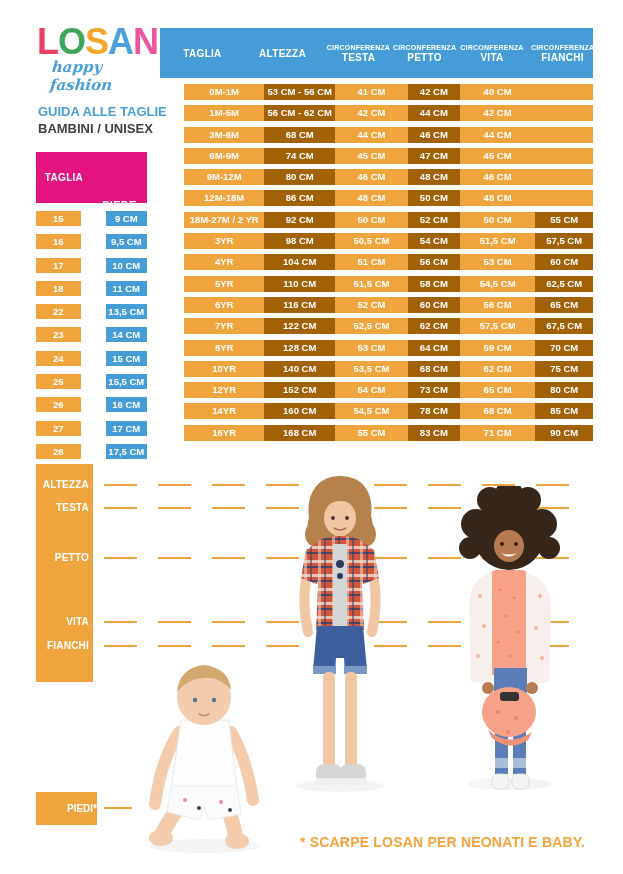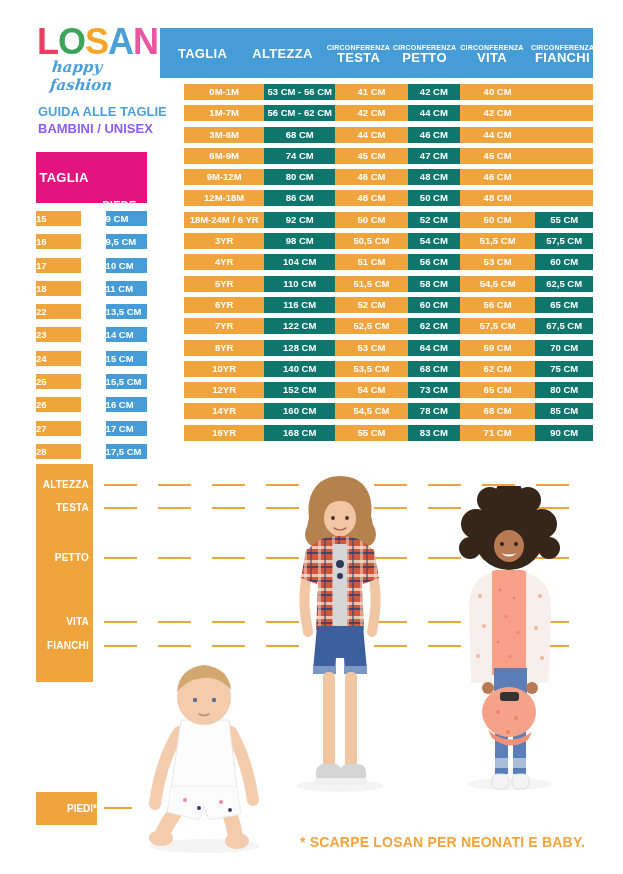--- a/index.html
+++ b/index.html
@@ -11,52 +11,52 @@
   
   .logo { position:absolute; left:37px; top:16px; width:120px;margin-top:8px; }
   .logo-word { font-size:36px; font-weight:bold; letter-spacing:-1px; line-height:36px; }
   .logo-tagline {
     font-family:"DejaVu Serif", serif; font-style:italic; font-weight:bold;
     font-size:15px; color:#4a9ed9; margin-top:-2px; margin-left:14px;
     transform:skewX(-6deg);
   }
   .guide-title { position:absolute; left:38px; top:103px; font-size:13px; font-weight:bold; line-height:17px; }
   .gt-1 { color:#4a9ed9; }
-  .gt-2 { color:#8b5cf6; }
+  .gt-2 { color:#404040; }
 
   
   .size-header {
     position:absolute; left:160px; top:28px; width:433px; height:50px;
     background:#469cd6; display:flex; color:#fff;
   }
   .hdr-cell { display:flex; flex-direction:column; justify-content:center; align-items:center; text-align:center; }
   .hdr-top { font-size:7px; font-weight:bold; letter-spacing:.2px; line-height:9px; }
   .hdr-top:empty { display:none; }
-  .hdr-main { font-size:13px; font-weight:bold; letter-spacing:.3px; line-height:11px; }
+  .hdr-main { font-size:10px; font-weight:bold; letter-spacing:.3px; line-height:11px; }
   .w0{width:85px;} .w1{width:75px;} .w2{width:77px;} .w3{width:55px;} .w4{width:80px;} .w5{width:61px;}
   #size-rows { position:absolute; left:160px; top:84px; width:433px; }
   .size-row { display:flex; height:16px; margin-bottom:5.3px;padding-left:24px; }
   .size-row .cell {
     height:16px; line-height:16px; text-align:center; color:#fff;
     font-size:9.5px; font-weight:bold; white-space:nowrap; overflow:hidden;
   }
   .c-orange { background:#efa43e; }
-  .c-green  { background:#0f766e; }
+  .c-green  { background:#a16207; }
   .c-blue   { background:#469cd6;margin-left:22px; }
 
   
   .shoe-header {
     position:absolute; left:36px; top:152px; width:111px; height:51px;
     background:#e3137f; display:flex; color:#fff;
   }
   .sh-c1 { width:56px; } .sh-c2 { width:55px;gap:46px; }
   #shoe-rows { position:absolute; left:36px; top:211px; width:111px; }
   .shoe-row { display:flex; height:15px; margin-bottom:8.3px; }
   .shoe-row .cell {
-    height:15px; line-height:15px; color:#fff;
+    height:15px; line-height:15px; text-align:center; color:#fff;
     font-size:9.5px; font-weight:bold;
   }
   .sr-taglia { width:56px; margin-right:3px; }
   .sr-piede  { width:52px; }
 
   
   .measure-bar {
     position:absolute; left:36px; top:464px; width:57px; height:218px;
     background:#efa43e; z-index:2;
   }
@@ -127,21 +127,21 @@
   <div id="size-rows">
       <div class="size-row">
         <div class="cell w0 c-orange">0M-1M</div>
         <div class="cell w1 c-green">53 CM - 56 CM</div>
         <div class="cell w2 c-orange">41 CM</div>
         <div class="cell w3 c-green">42 CM</div>
         <div class="cell w4 c-orange">40 CM</div>
         <div class="cell w5 c-orange"></div>
       </div>
       <div class="size-row">
-        <div class="cell w0 c-orange">1M-7M</div>
+        <div class="cell w0 c-orange">1M-5M</div>
         <div class="cell w1 c-green">56 CM - 62 CM</div>
         <div class="cell w2 c-orange">42 CM</div>
         <div class="cell w3 c-green">44 CM</div>
         <div class="cell w4 c-orange">42 CM</div>
         <div class="cell w5 c-orange"></div>
       </div>
       <div class="size-row">
         <div class="cell w0 c-orange">3M-6M</div>
         <div class="cell w1 c-green">68 CM</div>
         <div class="cell w2 c-orange">44 CM</div>
@@ -167,21 +167,21 @@
       </div>
       <div class="size-row">
         <div class="cell w0 c-orange">12M-18M</div>
         <div class="cell w1 c-green">86 CM</div>
         <div class="cell w2 c-orange">48 CM</div>
         <div class="cell w3 c-green">50 CM</div>
         <div class="cell w4 c-orange">48 CM</div>
         <div class="cell w5 c-orange"></div>
       </div>
       <div class="size-row">
-        <div class="cell w0 c-orange">18M-24M / 6 YR</div>
+        <div class="cell w0 c-orange">18M-27M / 2 YR</div>
         <div class="cell w1 c-green">92 CM</div>
         <div class="cell w2 c-orange">50 CM</div>
         <div class="cell w3 c-green">52 CM</div>
         <div class="cell w4 c-orange">50 CM</div>
         <div class="cell w5 c-green">55 CM</div>
       </div>
       <div class="size-row">
         <div class="cell w0 c-orange">3YR</div>
         <div class="cell w1 c-green">98 CM</div>
         <div class="cell w2 c-orange">50,5 CM</div>

